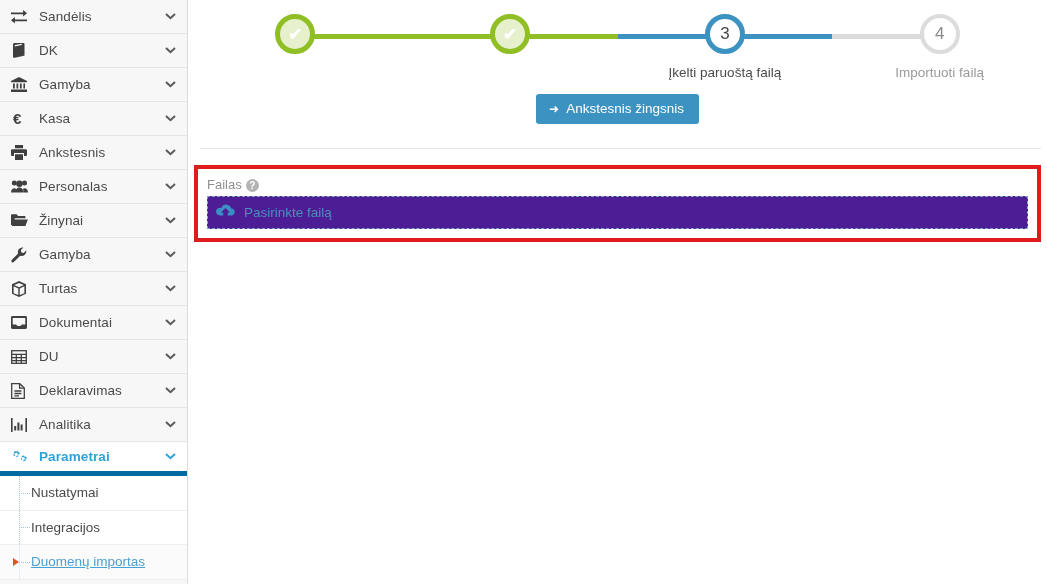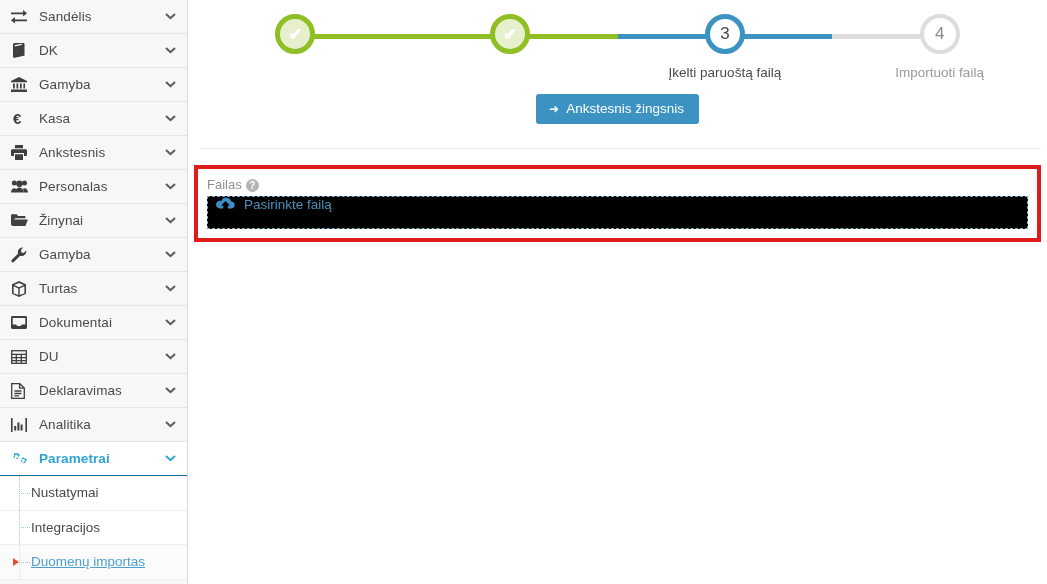--- a/index.html
+++ b/index.html
@@ -46,21 +46,21 @@
     letter-spacing: 0.1px;
     padding-left: 6px;
     white-space: nowrap;
   }
   .nav-item .chev {
     flex: 0 0 12px;
     color: #5a5a5a;
     display: flex;
     align-items: center;
   }
-  .nav-item.active { background: #ffffff; border-bottom: 1px solid #0369a1; }
+  .nav-item.active { background: #ffffff; border-bottom: 5px solid #0369a1; }
   .nav-item.active .nav-label { color: #2fa3d8; font-weight: bold; }
   .nav-item.active .chev { color: #2fa3d8; }
   .nav-item.active .nav-ico { color: #2fa3d8; }
 
   
   .sub-wrap { background: #e5e5e5; }
   .sub-item {
     position: relative;
     height: 34.5px;
     display: flex;
@@ -222,24 +222,25 @@
     color: #ffffff;
     font-size: 10px;
     font-weight: bold;
     line-height: 1;
   }
   .dropzone {
     margin: 0 9px 0 9px;
     height: 33px;
     border: 1px dashed #7fa8bf;
     display: flex;
+    align-items: center;
     padding-left: 8px;
     gap: 9px;
     cursor: pointer;
-    background: #000000;
+    background: #4c1d95;
   }
   .dropzone .up-label {
     font-size: 13.5px;
     color: #4a90b8;
   }
 </style>
 </head>
 <body>
 
 <div id="app">

